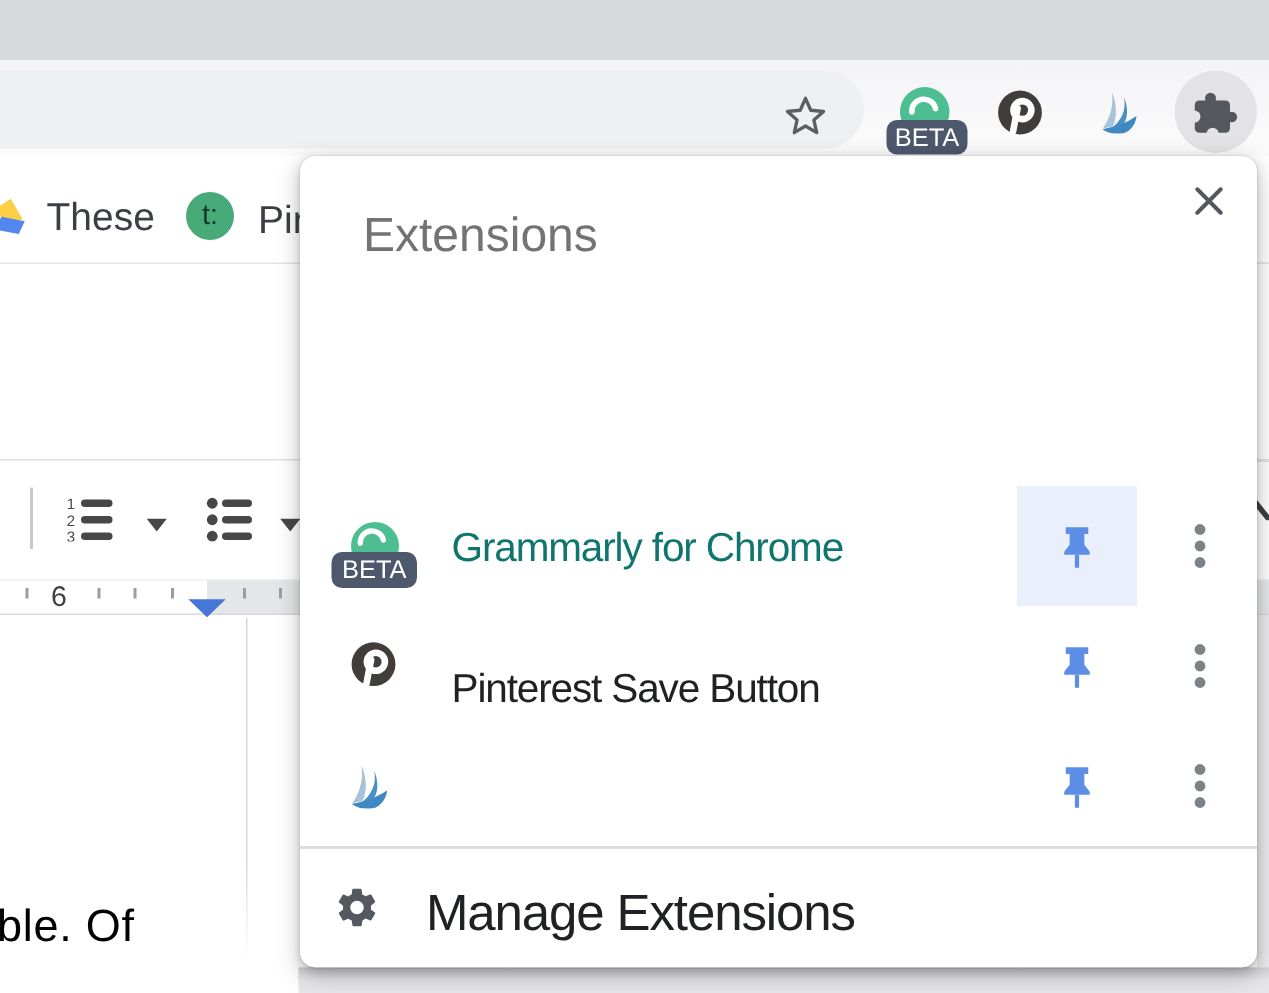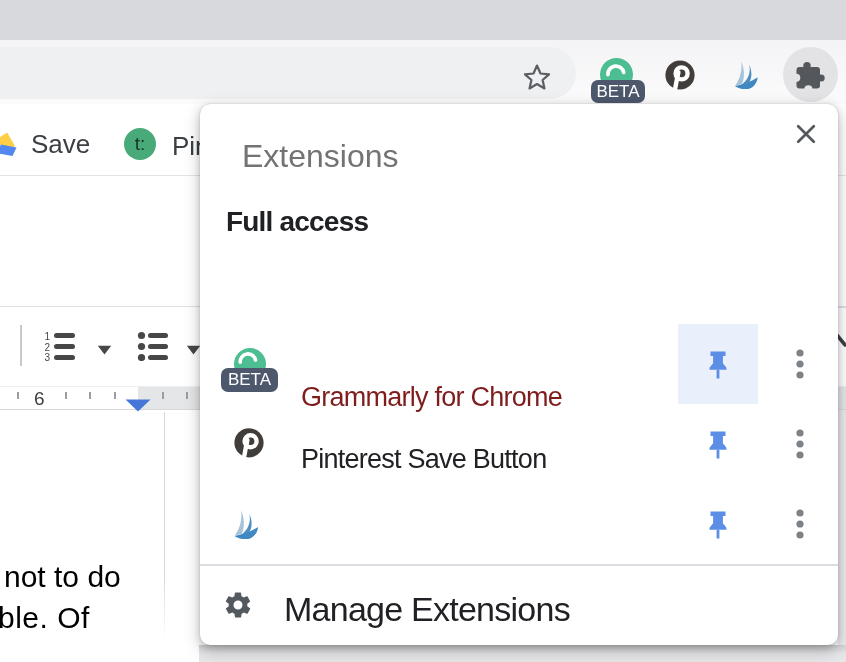--- a/index.html
+++ b/index.html
@@ -50,21 +50,21 @@
     <circle cx="13.4" cy="30.3" r="4.1" fill="#e3e3e5"></circle>
   </svg>
 
   
   <div class="abs" style="left:0;top:104px;width:846px;height:71px;background:#ffffff;border-bottom:1px solid #e4e4e6;"></div>
   
   <svg class="abs" style="left:0px;top:132px;" width="17" height="25" viewBox="0 0 17 25">
     <path d="M-3 7 L7.2 0.5 L15 14 L5 20.5 Z" fill="#fdcf46"></path>
     <path d="M-4 21 L1 12.5 L16.5 15.5 L12.5 24 Z" fill="#5187ee"></path>
   </svg>
-  <div class="abs" style="left:31px;top:130px;font-size:26px;line-height:28px;color:#3b3f43;">Save</div>
+  <div class="abs" style="left:31px;top:130px;font-size:26px;line-height:28px;color:#3b3f43;">These</div>
   <div class="abs" style="left:124px;top:128px;width:32px;height:32px;border-radius:50%;background:#47aa78;color:#17332a;font-size:19px;line-height:32px;text-align:center;">t:</div>
   <div class="abs" style="left:172px;top:132px;font-size:26px;line-height:28px;color:#3b3f43;">Pin</div>
 
   
   
   <div class="abs" style="left:0;top:306px;width:846px;height:1px;background:#e0e0e2;"></div>
   
   <div class="abs" style="left:20px;top:325px;width:2px;height:41px;background:#c9c9cb;"></div>
   
   <svg class="abs" style="left:42px;top:330px;" width="34" height="31" viewBox="0 0 34 31">
@@ -107,21 +107,20 @@
   <div class="abs" style="left:186px;top:392px;width:1.5px;height:7px;background:#9d9d9f;"></div>
   
   <svg class="abs" style="left:125px;top:399px;" width="26" height="13" viewBox="0 0 26 13">
       <path d="M0.5 0.5 h25 l-12.5 12 Z" fill="#4576d8"></path>
     </svg>
 
   
   <div class="abs" style="left:164px;top:412px;width:1px;height:228px;background:linear-gradient(#d6d6d6 70%, rgba(214,214,214,0));"></div>
 
   
-  <div class="abs" style="left:4px;top:556px;font-size:30px;line-height:41px;color:#000;white-space:pre;">not to do</div>
   <div class="abs" style="left:-2px;top:597px;font-size:30px;line-height:41px;letter-spacing:0.5px;color:#000;white-space:pre;">ble. Of</div>
 
   
   <div class="abs" style="left:838px;top:175px;width:8px;height:1px;background:#e4e4e6;"></div>
   <div class="abs" style="left:838px;top:307px;width:8px;height:1px;background:#e0e0e2;"></div>
   <svg class="abs" style="left:836px;top:333px;" width="10" height="18" viewBox="0 0 10 18">
       <path d="M1 2 L9 12" stroke="#3c4043" stroke-width="3.6" stroke-linecap="round"></path>
     </svg>
   <div class="abs" style="left:838px;top:410px;width:8px;height:252px;background:#eaeaec;"></div>
 
@@ -133,29 +132,28 @@
   <div class="abs" style="left:200px;top:104px;width:638px;height:541px;background:#fff;border-radius:10px;box-shadow:0 5px 16px rgba(0,0,0,0.26), 0 2px 6px rgba(0,0,0,0.12), 0 0 1px rgba(0,0,0,0.28);"></div>
 
   
   <div class="abs" style="left:242px;top:139px;font-size:32px;line-height:34px;color:#737373;">Extensions</div>
   
   <svg class="abs" style="left:795px;top:123px;" width="22" height="22" viewBox="0 0 22 22">
     <path d="M3.2 3.2 L18.8 18.8 M18.8 3.2 L3.2 18.8" stroke="#54585e" stroke-width="2.7" stroke-linecap="round"></path>
   </svg>
 
   
-  <div class="abs" style="left:226px;top:207px;font-size:28px;line-height:30px;font-weight:bold;letter-spacing:-0.8px;color:#202124;">Full access</div>
 
   
   <div class="abs" style="left:234px;top:348px;width:32px;height:32px;border-radius:50%;background:#4cbe92;"></div>
   <svg class="abs" style="left:234px;top:348px;" width="32" height="32" viewBox="0 0 33 33" fill="none">
     <path d="M6.4 14.6 A 8 8 0 0 1 22.2 12.4" stroke="#ffffff" stroke-width="3.7" stroke-linecap="round"></path>
   </svg>
   <div class="abs" style="left:221px;top:368px;width:57px;height:24px;background:#4e586d;border-radius:7px;color:#fff;font-size:17px;line-height:24px;text-align:center;">BETA</div>
-  <div class="abs" style="left:301px;top:350px;font-size:27px;line-height:31px;letter-spacing:-0.75px;color:#7f1d1d;margin-top:32px;">Grammarly for Chrome</div>
+  <div class="abs" style="left:301px;top:350px;font-size:27px;line-height:31px;letter-spacing:-0.75px;color:#0f766e;">Grammarly for Chrome</div>
   <div class="abs" style="left:678px;top:324px;width:80px;height:80px;background:#e9effb;"></div>
   <svg class="abs" style="left:709px;top:351px;" width="18" height="28" viewBox="0 0 18 28" fill="#5c8ee6">
     <path d="M1.5 0.5 h15 v4.5 h-2.6 v7.2 l3.6 4.6 v2 H0.5 v-2 l3.6 -4.6 V5 H1.5 Z"></path>
     <rect x="7.6" y="18.8" width="2.8" height="8.7"></rect>
   </svg>
   <g></g>
   <svg class="abs" style="left:796px;top:349px;" width="8" height="30" viewBox="0 0 8 30" fill="#7d8288">
     <circle cx="4" cy="4" r="3.6"></circle>
       <circle cx="4" cy="15" r="3.6"></circle>
       <circle cx="4" cy="26" r="3.6"></circle>

